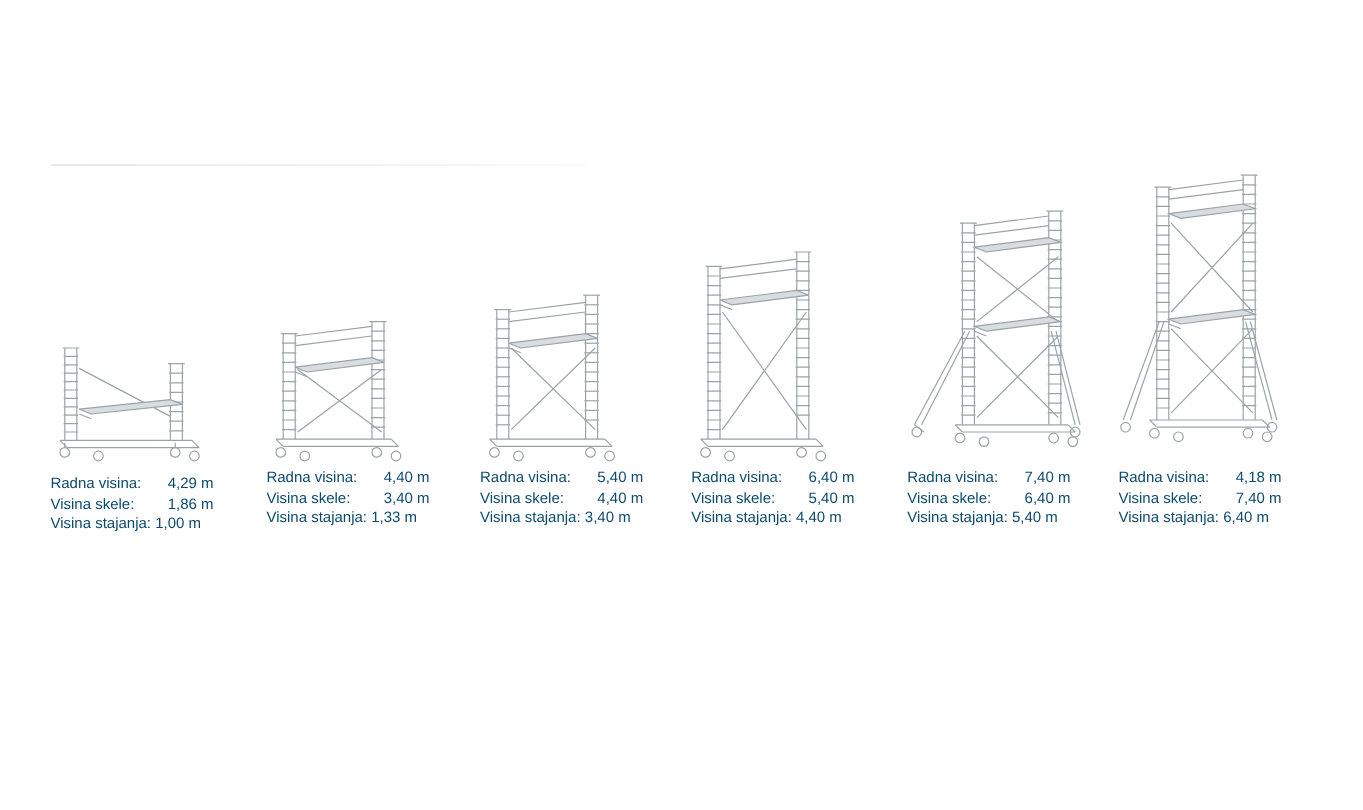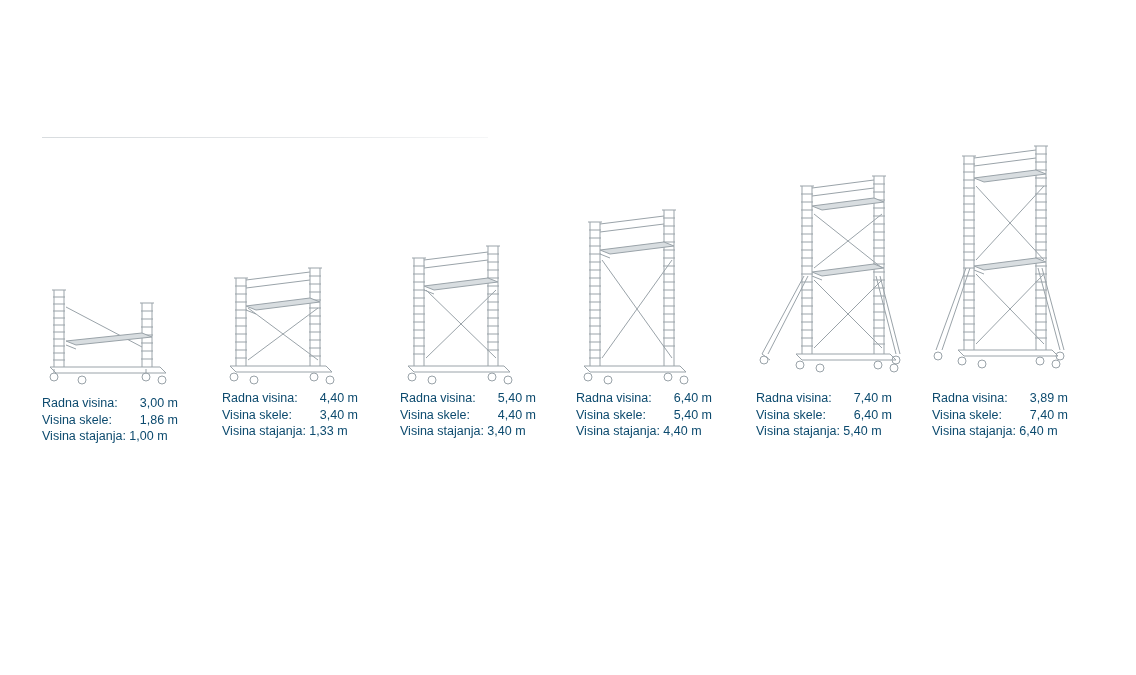--- a/index.html
+++ b/index.html
@@ -116,21 +116,21 @@
         <circle cx="40" cy="95" r="4"></circle>
         <circle cx="104" cy="92" r="4"></circle>
         <circle cx="120" cy="95" r="4"></circle>
         <line x1="12" y1="84" x2="12" y2="88"></line>
         <line x1="104" y1="84" x2="104" y2="88"></line>
       </g>
     </svg>
     <div class="specs" style="top:105px;">
       <span class="spec-row">
         <span class="spec-label">Radna visina:</span>
-        <span class="spec-value">3,00 m</span>
+        <span class="spec-value">4,29 m</span>
       </span>
       <span class="spec-row">
         <span class="spec-label">Visina skele:</span>
         <span class="spec-value">1,86 m</span>
       </span>
       <span class="spec-row wide">
         <span class="spec-label">Visina stajanja:</span>
         <span class="spec-value">1,00 m</span>
       </span>
     </div>
@@ -530,21 +530,21 @@
         <line x1="120" y1="212" x2="126" y2="218"></line>
         <circle cx="30" cy="223" r="4"></circle>
         <circle cx="50" cy="226" r="4"></circle>
         <circle cx="108" cy="223" r="4"></circle>
         <circle cx="124" cy="226" r="4"></circle>
       </g>
     </svg>
     <div class="specs" style="top:252px;">
       <span class="spec-row">
         <span class="spec-label">Radna visina:</span>
-        <span class="spec-value">3,89 m</span>
+        <span class="spec-value">4,18 m</span>
       </span>
       <span class="spec-row">
         <span class="spec-label">Visina skele:</span>
         <span class="spec-value">7,40 m</span>
       </span>
       <span class="spec-row wide">
         <span class="spec-label">Visina stajanja:</span>
         <span class="spec-value">6,40 m</span>
       </span>
     </div>

